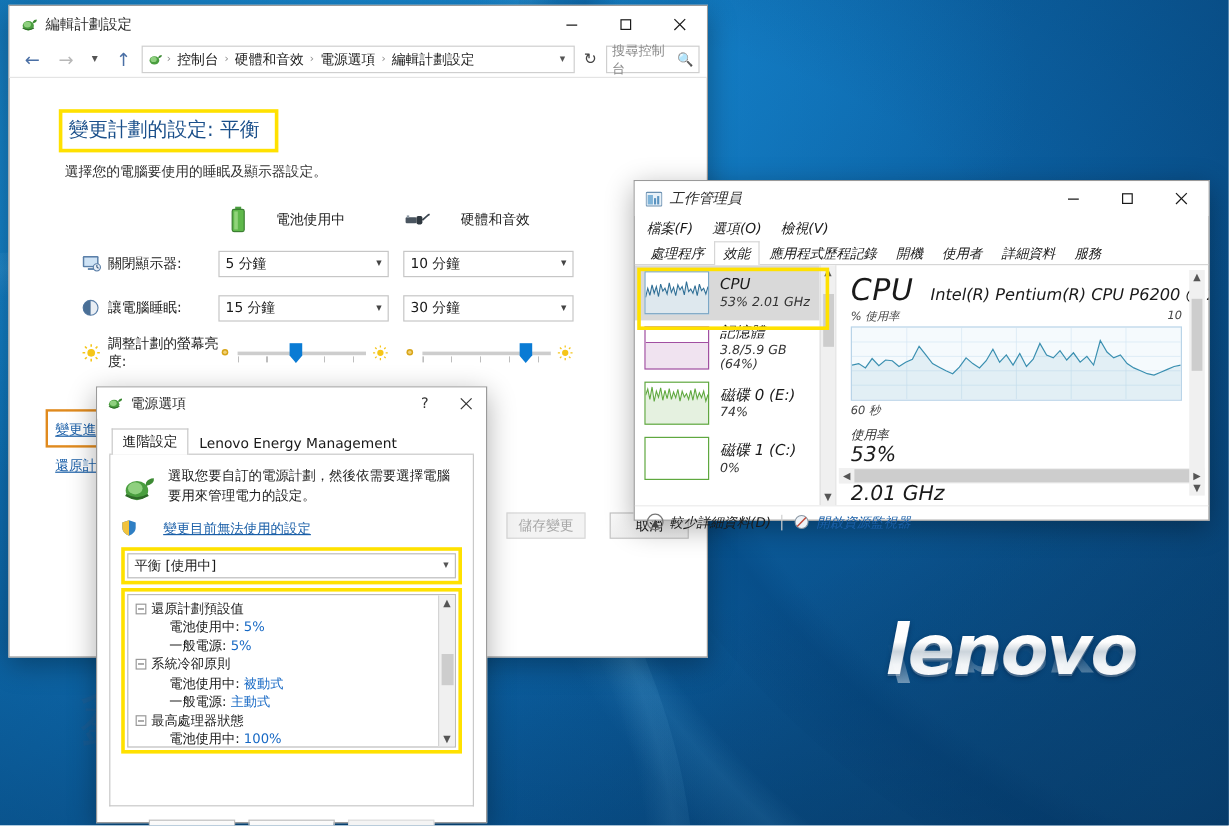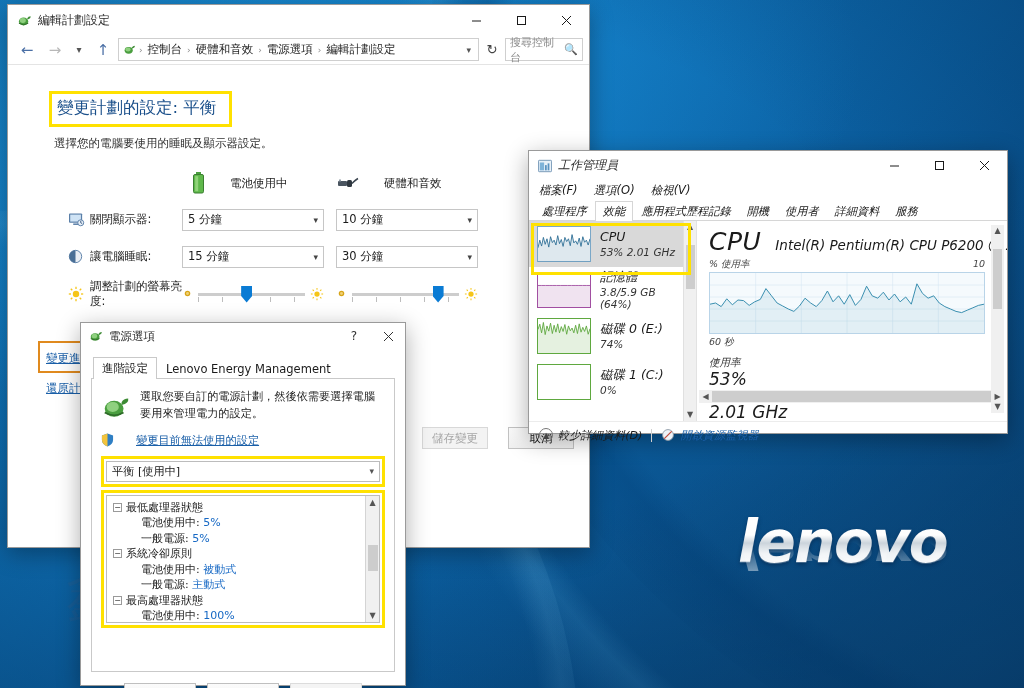--- a/index.html
+++ b/index.html
@@ -825,21 +825,21 @@
             <span>平衡 [使用中]</span>
             <span class="cv">▾</span>
           </div>
         </div>
 
         <div id="po-tree-wrap">
           <div id="po-tree">
             <div class="list">
               <div class="tnode">
                 <span class="exp">−</span>
-                <span>最低處理器狀態</span>
+                <span>還原計劃預設值</span>
               </div>
               <div class="tleaf">
                 <span>電池使用中:</span>
                 <span class="v">5%</span>
               </div>
               <div class="tleaf">
                 <span>一般電源:</span>
                 <span class="v">5%</span>
               </div>
               <div class="tnode">

